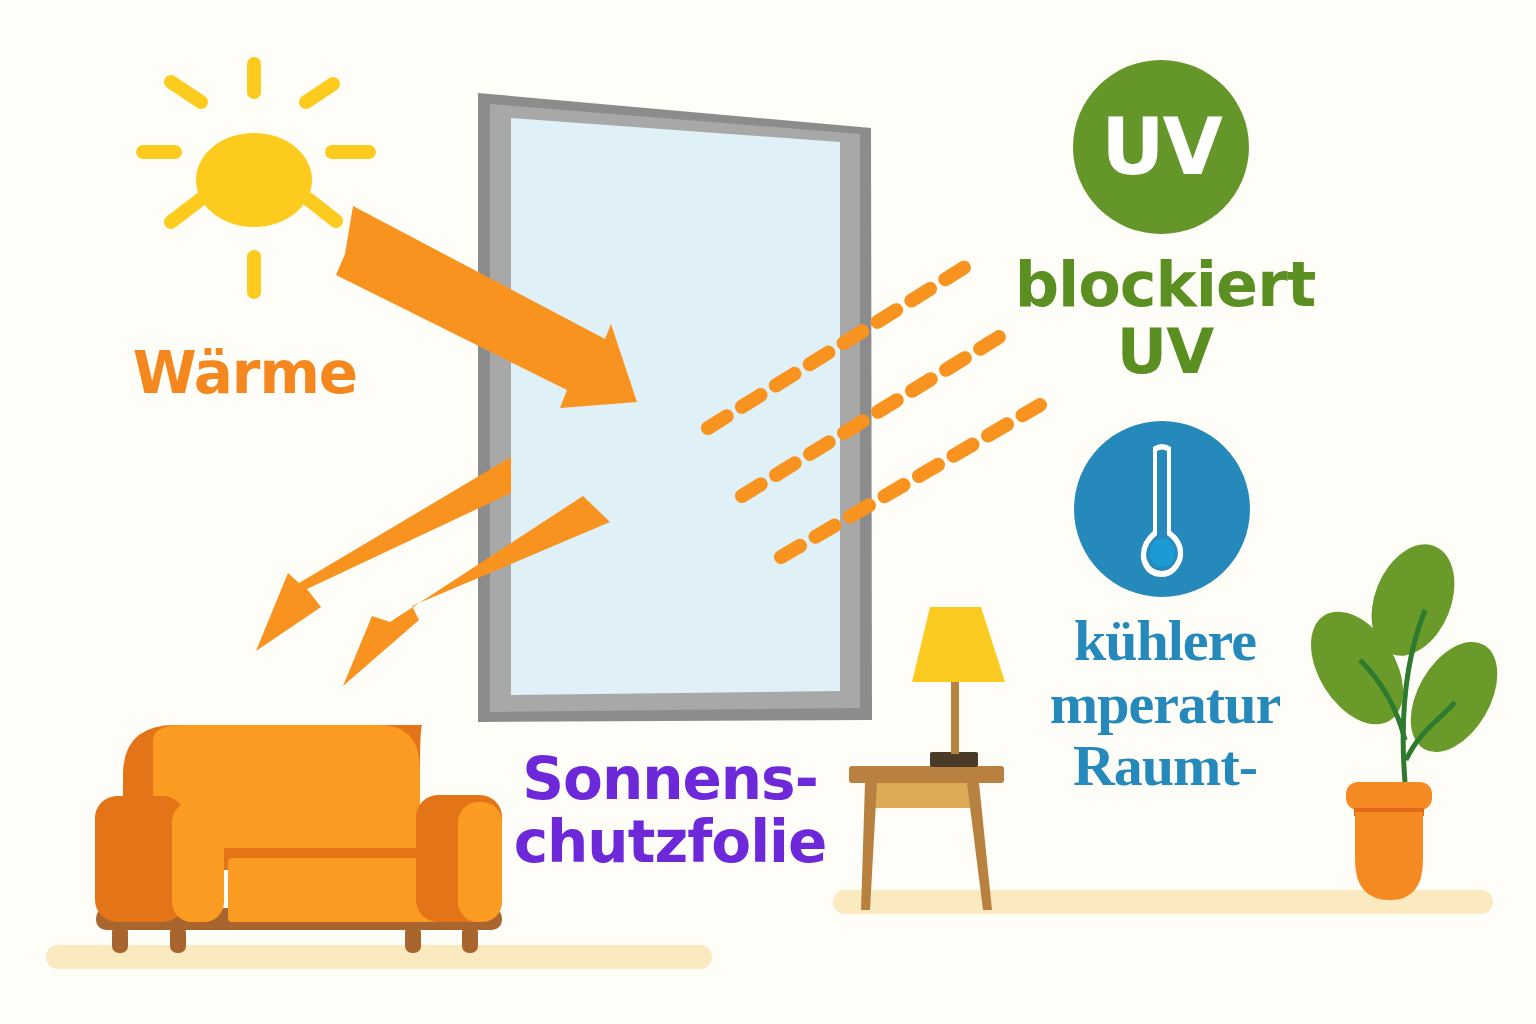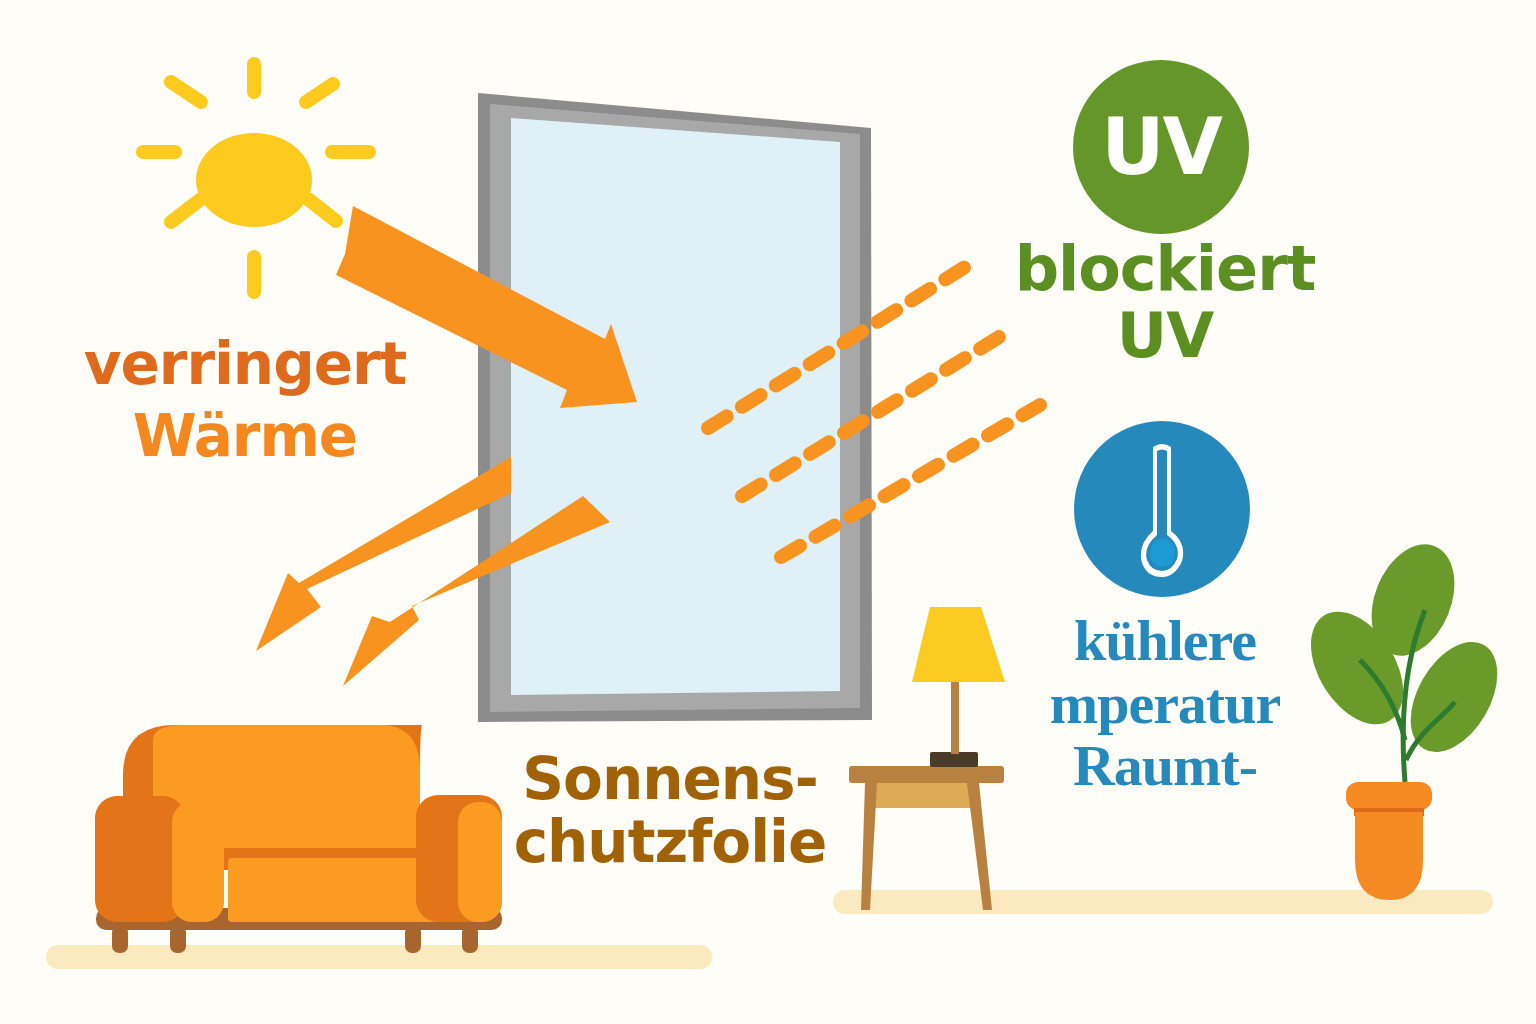--- a/index.html
+++ b/index.html
@@ -11,23 +11,23 @@
   }
   .scene { position: absolute; left: 0; top: 0; width: 1536px; height: 1024px; }
   .label {
     position: absolute; font-weight: bold; text-align: center;
     line-height: 1.08; letter-spacing: -1px;
   }
   .label span { display: block; }
   .lbl-heat { left: 70px; top: 333px; width: 350px; font-size: 58px; }
   .lbl-heat .l1 { color: #e06a1b; }
   .lbl-heat .l2 { color: #f4881f; margin-top: 9px; }
-  .lbl-uv { left: 1010px; top: 236px; width: 310px; font-size: 62px; color: #5b8f22; }
+  .lbl-uv { left: 1010px; top: 252px; width: 310px; font-size: 62px; color: #5b8f22; }
   .lbl-cool { left: 1010px; top: 610px; width: 310px; font-size: 58px; color: #2589bb; font-family: Liberation Serif, serif; }
-  .lbl-film { left: 490px; top: 748px; width: 360px; font-size: 58px; color: #a16207; }
+  .lbl-film { left: 490px; top: 748px; width: 360px; font-size: 58px; color: #6d28d9; }
   .badge {
     position: absolute; border-radius: 50%;
     display: flex; align-items: center; justify-content: center;
   }
   .badge-uv { left: 1073px; top: 60px; width: 176px; height: 174px; background: #64962a; }
   .badge-uv .txt { color: #ffffff; font-weight: bold; font-size: 78px; letter-spacing: -2px; }
   .badge-temp { left: 1074px; top: 421px; width: 176px; height: 176px; background: #2589bb; }
 </style>
 </head>
 <body>
@@ -115,21 +115,20 @@
 </div>
 <div class="badge badge-temp">
   <svg width="70" height="140" viewBox="0 0 70 140">
     <path d="M26,8 Q35,2 44,8 L44,92 Q60,104 55,122 Q48,138 35,138 Q20,138 15,124 Q10,106 26,92 Z" fill="#ffffff"></path>
     <path d="M30,12 Q35,9 40,12 L40,96 Q54,106 50,120 Q45,132 35,132 Q24,132 20,121 Q16,108 30,96 Z" fill="#2589bb"></path>
     <path d="M26,104 Q35,95 45,104 Q52,115 44,125 Q35,131 26,124 Q20,115 26,104 Z" fill="#1b9ad4"></path>
   </svg>
 </div>
 
 <div class="label lbl-heat">
-  <span class="l1">verringert</span>
   <span class="l2">Wärme</span>
 </div>
 
 <div class="label lbl-uv">
   <span>blockiert</span>
   <span>UV</span>
 </div>
 
 <div class="label lbl-cool">
   <span>kühlere</span>

